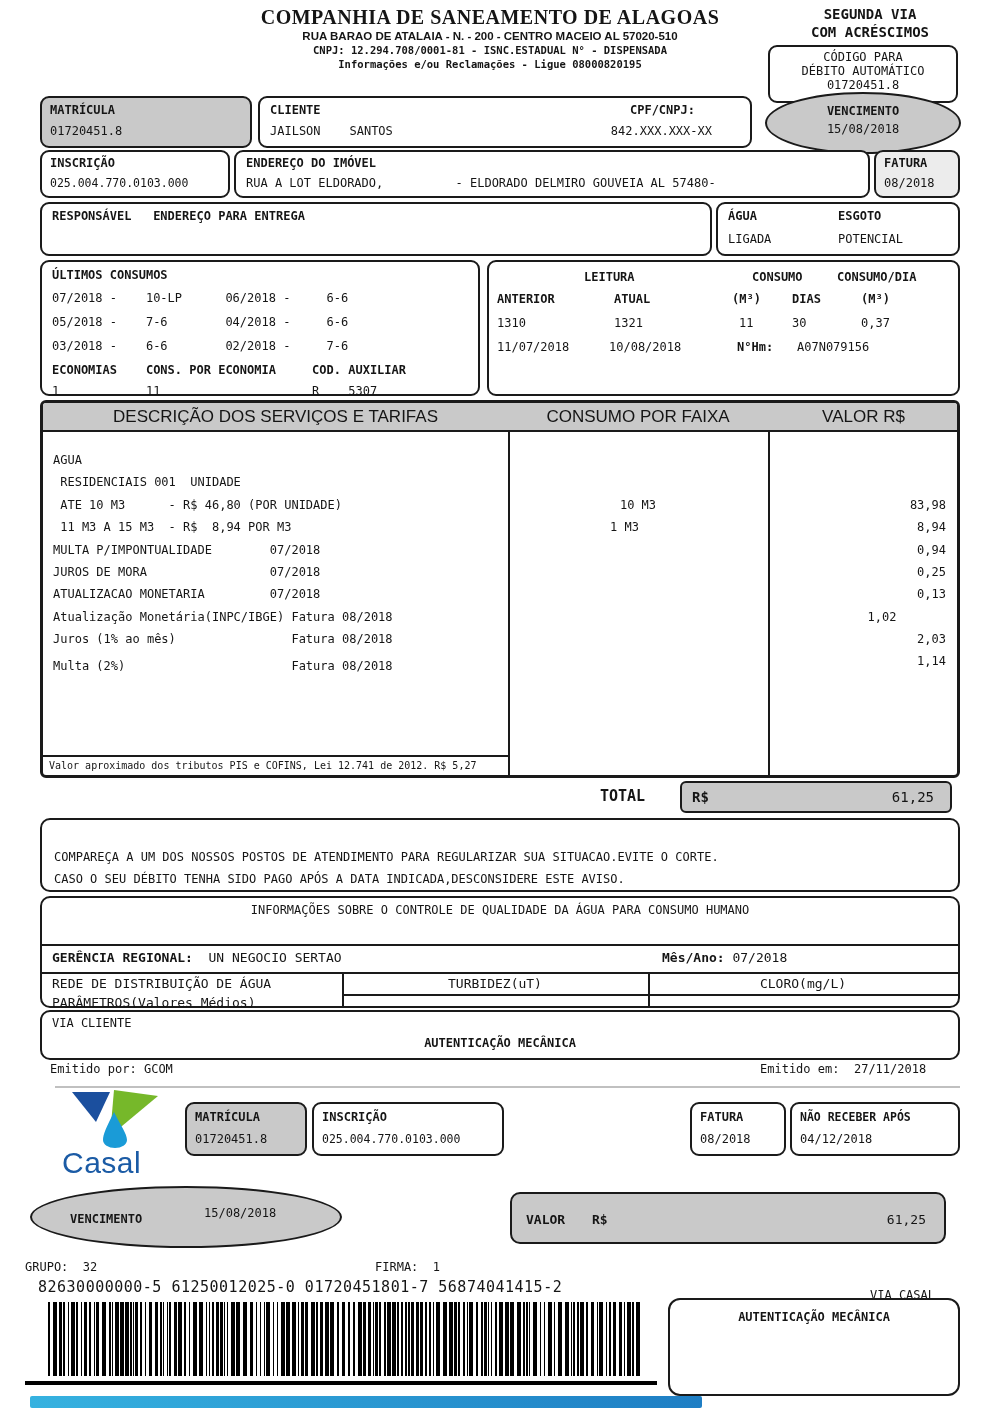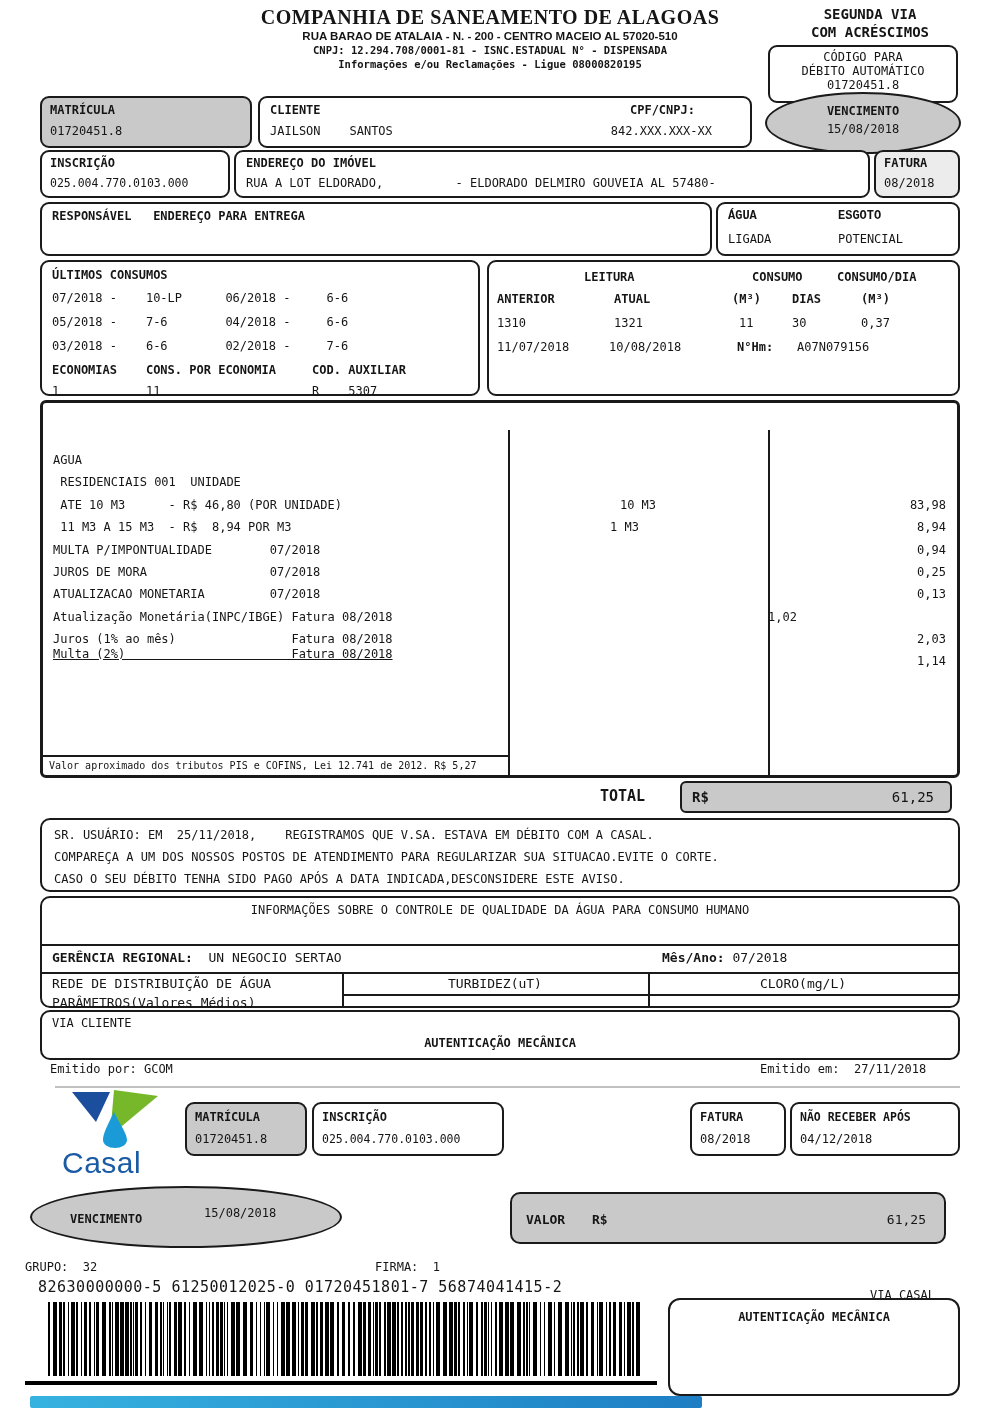--- a/index.html
+++ b/index.html
@@ -77,21 +77,21 @@
   <div class="box lgray" style="left:874px;top:150px;width:86px;height:48px;padding:4px 8px;" data-name="fatura-box">
     <div class="b" data-name="fatura-label">FATURA</div>
     <div style="margin-top:6px;" data-name="fatura-value">08/2018</div>
   </div>
 
   <div class="box" style="left:40px;top:202px;width:672px;height:54px;padding:5px 10px;" data-name="responsavel-box">
     <div class="b pre" data-name="responsavel-label">RESPONSÁVEL   ENDEREÇO PARA ENTREGA</div>
   </div>
 
   <div class="box" style="left:716px;top:202px;width:244px;height:54px;padding:5px 10px;" data-name="agua-esgoto-box">
-    <div style="display:flex;font-family:Liberation Mono, monospace;">
+    <div style="display:flex;">
       <span class="b" style="width:110px;" data-name="agua-label">ÁGUA</span>
       <span class="b" data-name="esgoto-label">ESGOTO</span>
     </div>
     <div style="display:flex;margin-top:9px;">
       <span style="width:110px;" data-name="agua-status">LIGADA</span>
       <span data-name="esgoto-status">POTENCIAL</span>
     </div>
   </div>
 
   <div class="box" style="left:40px;top:260px;width:440px;height:136px;" data-name="ultimos-consumos-box">
@@ -117,55 +117,59 @@
     <div class="abs" style="left:250px;top:54px;" data-name="consumo-value">11</div>
     <div class="abs" style="left:303px;top:54px;" data-name="dias-value">30</div>
     <div class="abs" style="left:372px;top:54px;" data-name="consumo-dia-value">0,37</div>
     <div class="abs" style="left:8px;top:78px;" data-name="data-leitura-anterior">11/07/2018</div>
     <div class="abs" style="left:120px;top:78px;" data-name="data-leitura-atual">10/08/2018</div>
     <div class="abs b" style="left:248px;top:78px;" data-name="hidrometro-label">N°Hm:</div>
     <div class="abs" style="left:308px;top:78px;" data-name="hidrometro-value">A07N079156</div>
   </div>
 
   <div class="box" style="left:40px;top:400px;width:920px;height:378px;border-width:3px;border-radius:6px;" data-name="servicos-table">
+    <div class="abs gray" style="left:0;top:0;width:100%;height:27px;border-bottom:2px solid #1a1a1a;border-radius:3px 3px 0 0;" data-name="servicos-table-header">
+      <span class="abs sans center" style="left:0;width:465px;top:4px;font-size:17px;" data-name="col-descricao-header">DESCRIÇÃO DOS SERVIÇOS E TARIFAS</span>
+      <span class="abs sans center" style="left:465px;width:260px;top:4px;font-size:17px;" data-name="col-faixa-header">CONSUMO POR FAIXA</span>
+      <span class="abs sans center" style="left:725px;width:191px;top:4px;font-size:17px;" data-name="col-valor-header">VALOR R$</span>
+    </div>
     <div class="vline" style="left:465px;top:27px;bottom:0;" data-name="col-divider-1"></div>
     <div class="vline" style="left:725px;top:27px;bottom:0;" data-name="col-divider-2"></div>
 
     <div class="abs pre" style="left:10px;top:50px;" data-name="servico-desc">AGUA</div>
     <div class="abs pre" style="left:10px;top:72px;" data-name="servico-desc"> RESIDENCIAIS 001  UNIDADE</div>
     <div class="abs pre" style="left:10px;top:95px;" data-name="servico-desc"> ATE 10 M3      - R$ 46,80 (POR UNIDADE)</div>
     <div class="abs center" style="left:465px;width:260px;top:95px;" data-name="servico-faixa">10 M3</div>
     <div class="abs" style="left:725px;width:178px;top:95px;text-align:right;" data-name="servico-valor">83,98</div>
     <div class="abs pre" style="left:10px;top:117px;" data-name="servico-desc"> 11 M3 A 15 M3  - R$  8,94 POR M3</div>
     <div class="abs center" style="left:465px;width:233px;top:117px;" data-name="servico-faixa">1 M3</div>
     <div class="abs" style="left:725px;width:178px;top:117px;text-align:right;" data-name="servico-valor">8,94</div>
     <div class="abs pre" style="left:10px;top:140px;" data-name="servico-desc">MULTA P/IMPONTUALIDADE        07/2018</div>
     <div class="abs" style="left:725px;width:178px;top:140px;text-align:right;" data-name="servico-valor">0,94</div>
     <div class="abs pre" style="left:10px;top:162px;" data-name="servico-desc">JUROS DE MORA                 07/2018</div>
     <div class="abs" style="left:725px;width:178px;top:162px;text-align:right;" data-name="servico-valor">0,25</div>
     <div class="abs pre" style="left:10px;top:184px;" data-name="servico-desc">ATUALIZACAO MONETARIA         07/2018</div>
     <div class="abs" style="left:725px;width:178px;top:184px;text-align:right;" data-name="servico-valor">0,13</div>
     <div class="abs pre" style="left:10px;top:207px;" data-name="servico-desc">Atualização Monetária(INPC/IBGE) Fatura 08/2018</div>
-    <div class="abs" style="left:725px;width:178px;top:207px;text-align:left;" data-name="servico-valor">1,02</div>
+    <div class="abs" style="left:750px;width:178px;top:207px;text-align:center;" data-name="servico-valor">1,02</div>
     <div class="abs pre" style="left:10px;top:229px;" data-name="servico-desc">Juros (1% ao mês)                Fatura 08/2018</div>
     <div class="abs" style="left:725px;width:178px;top:229px;text-align:right;" data-name="servico-valor">2,03</div>
-    <div class="abs pre" style="left:10px;top:244px;text-decoration:underline;" data-name="servico-desc">Multa (2%)                       Fatura 08/2018</div>
+    <div class="abs pre" style="left:10px;top:256px;" data-name="servico-desc">Multa (2%)                       Fatura 08/2018</div>
     <div class="abs" style="left:725px;width:178px;top:251px;text-align:right;" data-name="servico-valor">1,14</div>
 
     <div class="abs" style="left:0;top:352px;width:465px;border-top:2px solid #1a1a1a;padding:3px 6px;font-size:10px;box-sizing:border-box;" data-name="tax-note">Valor aproximado dos tributos PIS e COFINS, Lei 12.741 de 2012. R$ 5,27</div>
   </div>
 
   <div class="abs b" style="left:600px;top:787px;font-size:15px;" data-name="total-label">TOTAL</div>
   <div class="box gray" style="left:680px;top:781px;width:272px;height:32px;border-radius:6px;" data-name="total-box">
     <span class="abs b" style="left:10px;top:6px;font-size:14px;" data-name="total-currency">R$</span>
     <span class="abs" style="right:16px;top:6px;font-size:14px;" data-name="total-value">61,25</span>
   </div>
 
   <div class="box" style="left:40px;top:818px;width:920px;height:74px;border-radius:10px;" data-name="aviso-debito-box">
-    <div class="abs pre" style="left:12px;top:8px;" data-name="aviso-linha1">SR. USUÁRIO: EM  25/11/2018,    REGISTRAMOS QUE V.SA. ESTAVA EM DÉBITO COM A CASAL.</div>
     <div class="abs pre" style="left:12px;top:30px;" data-name="aviso-linha2">COMPAREÇA A UM DOS NOSSOS POSTOS DE ATENDIMENTO PARA REGULARIZAR SUA SITUACAO.EVITE O CORTE.</div>
     <div class="abs pre" style="left:12px;top:52px;" data-name="aviso-linha3">CASO O SEU DÉBITO TENHA SIDO PAGO APÓS A DATA INDICADA,DESCONSIDERE ESTE AVISO.</div>
   </div>
 
   <div class="box" style="left:40px;top:896px;width:920px;height:112px;border-radius:10px;" data-name="qualidade-agua-box">
     <div class="abs center" style="left:0;width:100%;top:5px;" data-name="qualidade-titulo">INFORMAÇÕES SOBRE O CONTROLE DE QUALIDADE DA ÁGUA PARA CONSUMO HUMANO</div>
     <div class="hline" style="left:0;top:46px;width:100%;" data-name="qualidade-divider-1"></div>
     <div class="abs" style="left:10px;top:52px;font-size:13px;" data-name="gerencia-row"><span class="b" data-name="gerencia-label">GERÊNCIA REGIONAL:</span><span class="pre">  </span><span data-name="gerencia-value">UN NEGOCIO SERTAO</span></div>
     <div class="abs" style="left:620px;top:52px;font-size:13px;" data-name="mes-ano-row"><span class="b" data-name="mes-ano-label">Mês/Ano:</span><span class="pre"> </span><span data-name="mes-ano-value">07/2018</span></div>
     <div class="hline" style="left:0;top:74px;width:100%;" data-name="qualidade-divider-2"></div>

